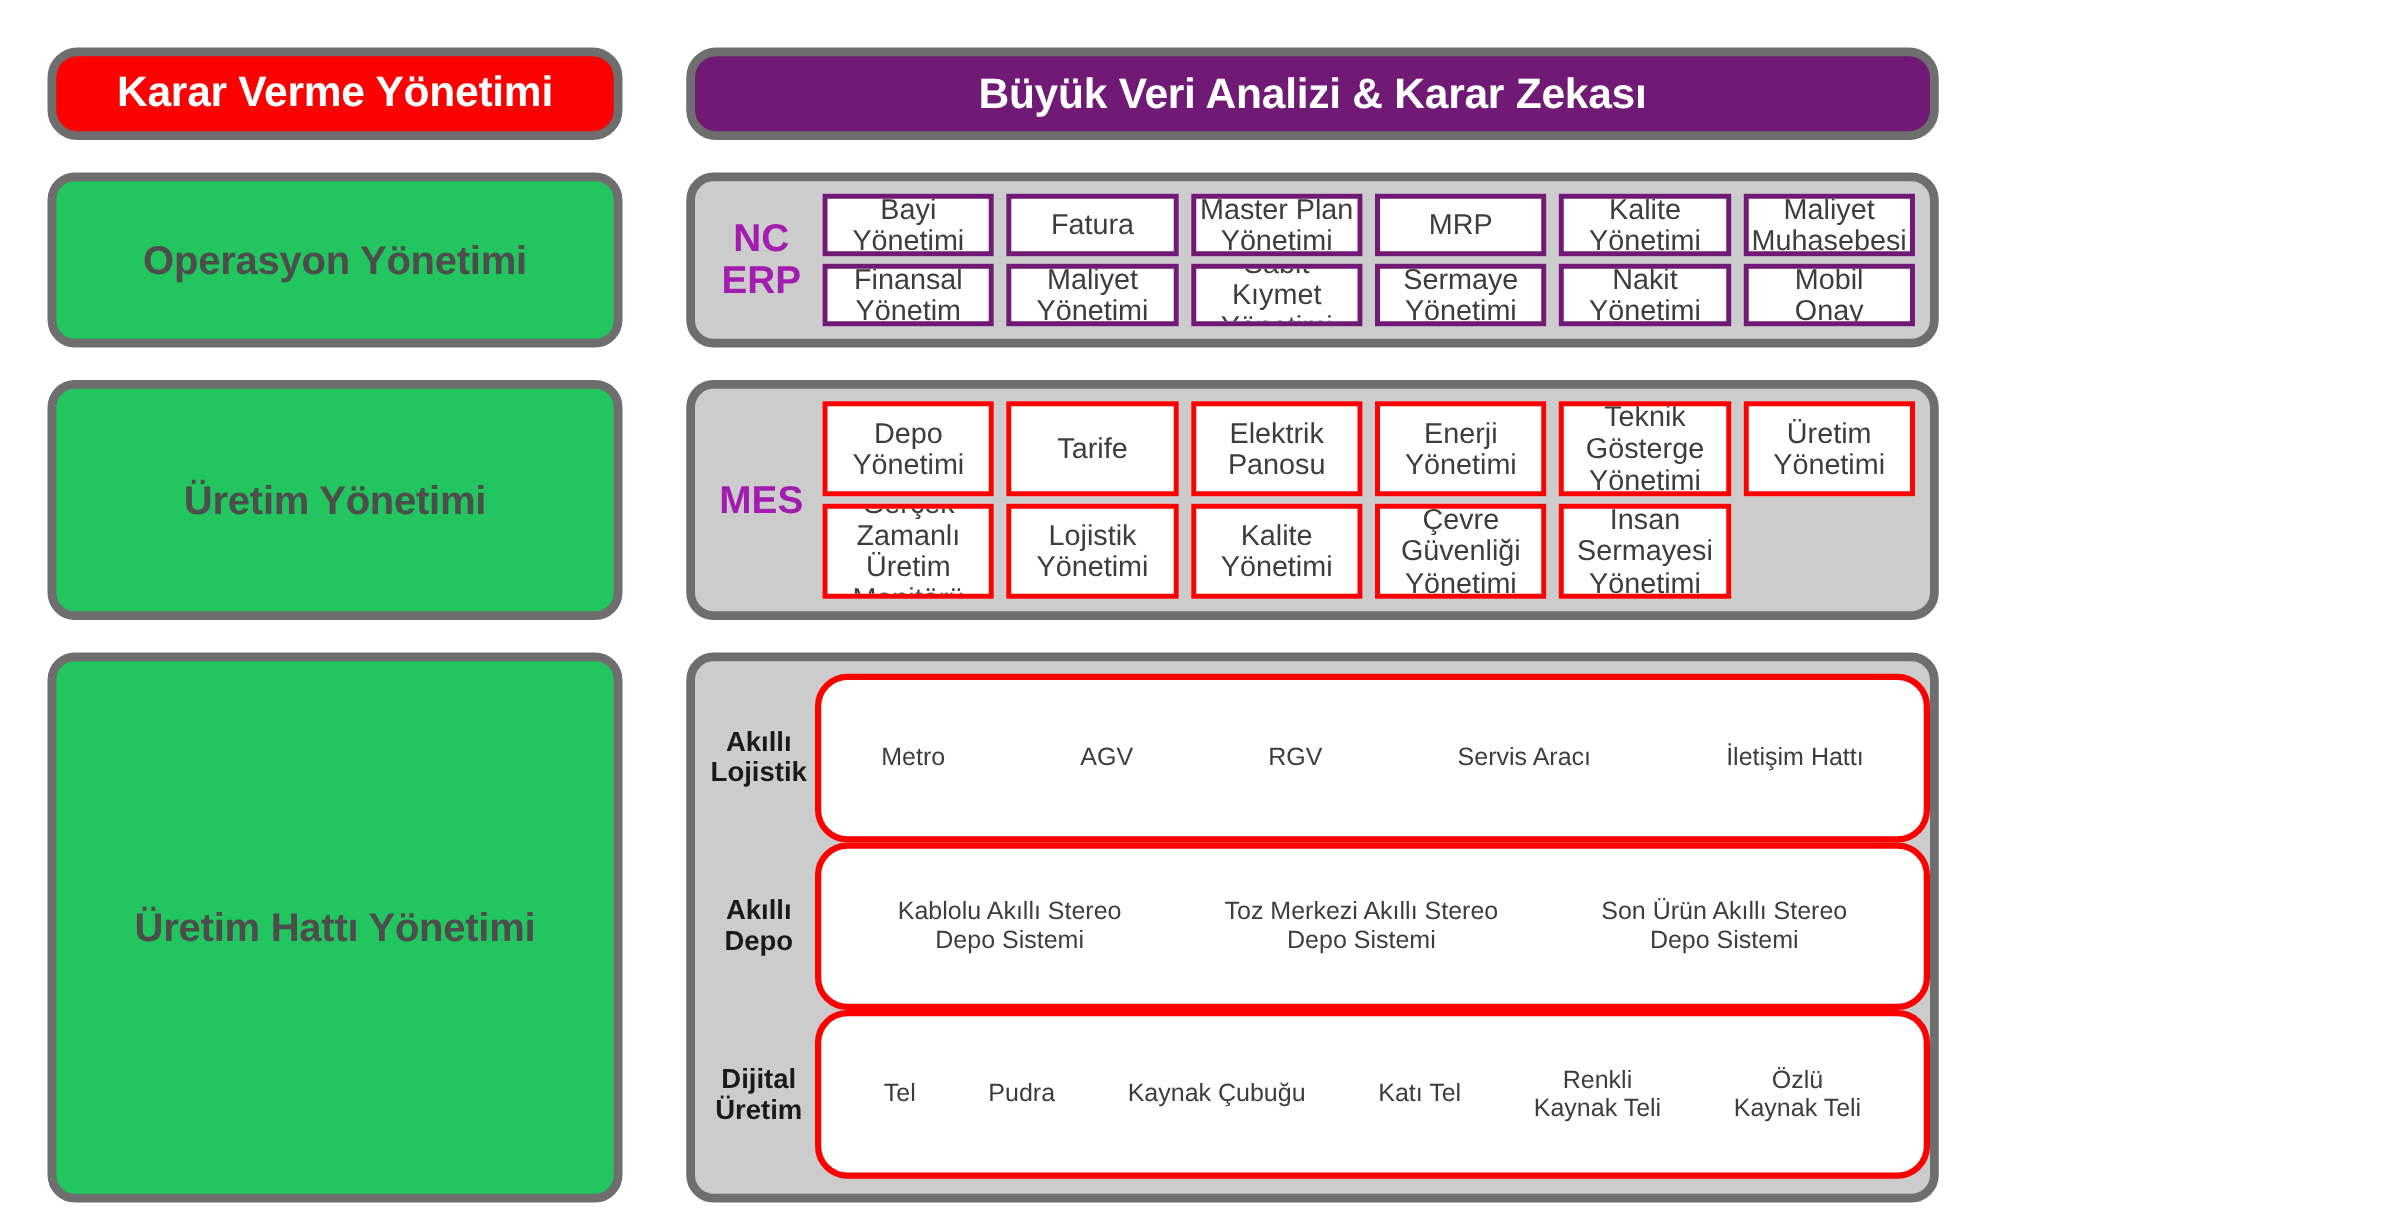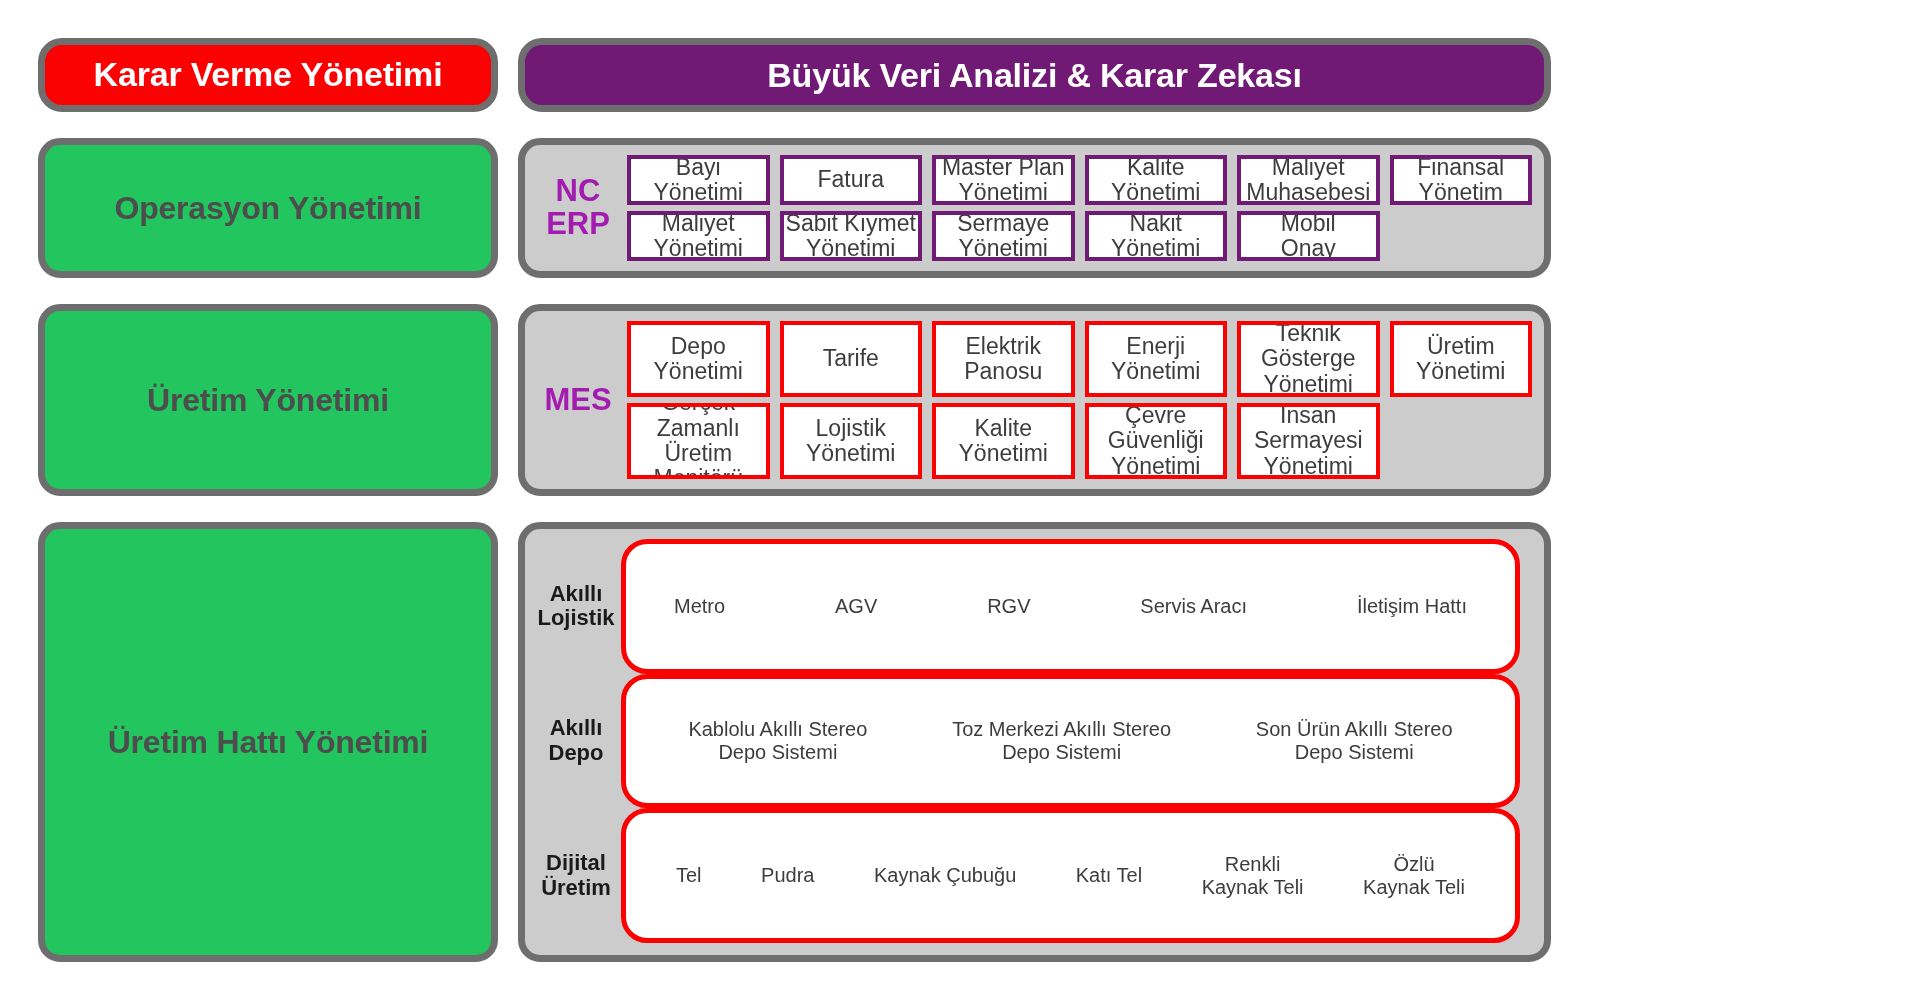--- a/index.html
+++ b/index.html
@@ -14,21 +14,21 @@
     overflow: hidden;
   }
 
   .page {
     position: relative;
     width: 1579px;
     height: 984px;
     box-sizing: border-box;
     padding: 38px 28px 22px 38px;
     display: flex;
-    gap: 20px;
+    gap: 51px;
   }
 
   
   .left-col {
     width: 460px;
     flex: 0 0 460px;
     display: flex;
     flex-direction: column;
     gap: 26px;
   }
@@ -111,21 +111,21 @@
     padding: 10px 12px 10px 10px;
     min-width: 0;
   }
   .panel-erp { height: 140px; flex: 0 0 140px; }
   .panel-mes { height: 192px; flex: 0 0 192px; }
   .panel-line {
     flex: 1 1 auto;
     flex-direction: column;
     align-items: stretch;
     justify-content: space-between;
-    padding: 10px 24px 12px 10px;
+    padding: 10px 0 12px 10px;
   }
 
   .panel-tag {
     flex: 0 0 auto;
     width: 86px;
     color: #a21caf;
     font-size: 31px;
     font-weight: bold;
     text-align: center;
     line-height: 1.05;
@@ -239,20 +239,21 @@
 
     <div class="panel panel-erp">
       <div class="panel-tag" style="white-space:pre-line">NC
 ERP</div>
       <div class="grid">
         <div class="cell cell-blue">Bayi
 Yönetimi</div>
         <div class="cell cell-blue">Fatura</div>
         <div class="cell cell-blue">Master Plan
 Yönetimi</div>
+        <div class="cell cell-blue">MRP</div>
         <div class="cell cell-blue">Kalite
 Yönetimi</div>
         <div class="cell cell-blue">Maliyet
 Muhasebesi</div>
         <div class="cell cell-blue">Finansal
 Yönetim</div>
         <div class="cell cell-blue">Maliyet
 Yönetimi</div>
         <div class="cell cell-blue">Sabit Kıymet
 Yönetimi</div>

